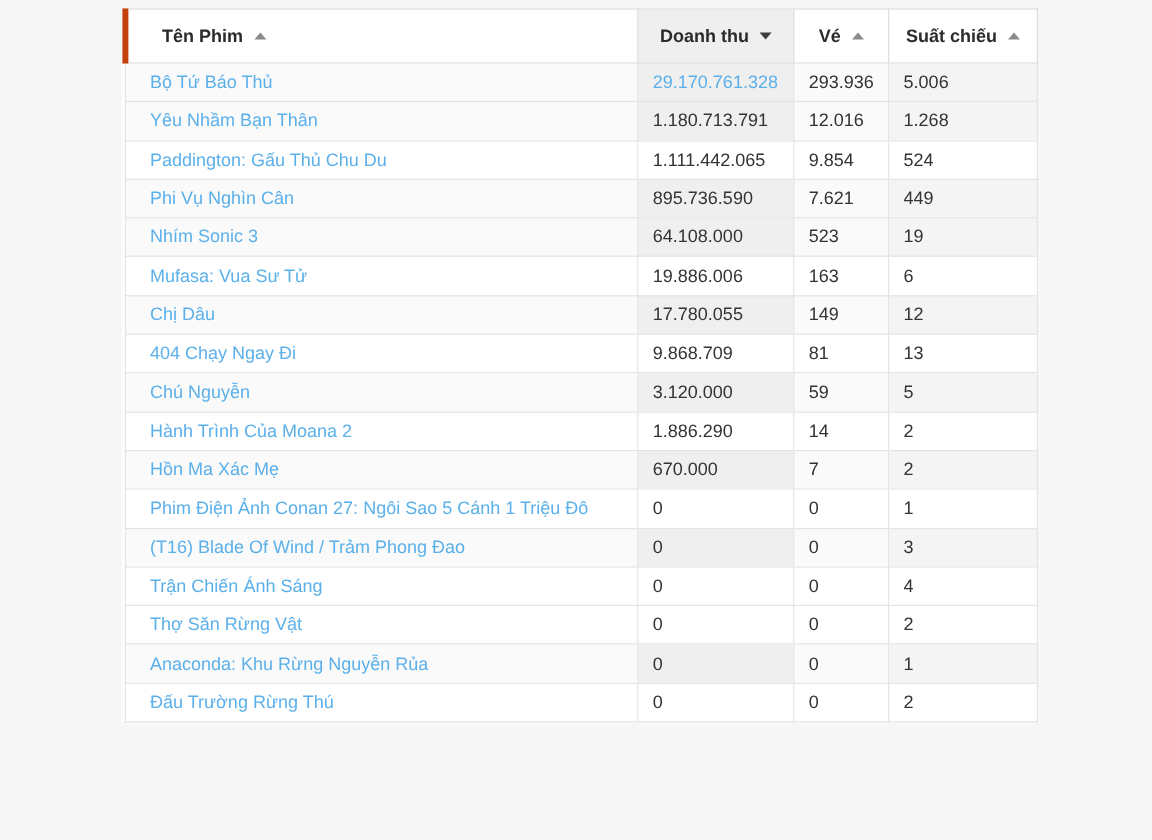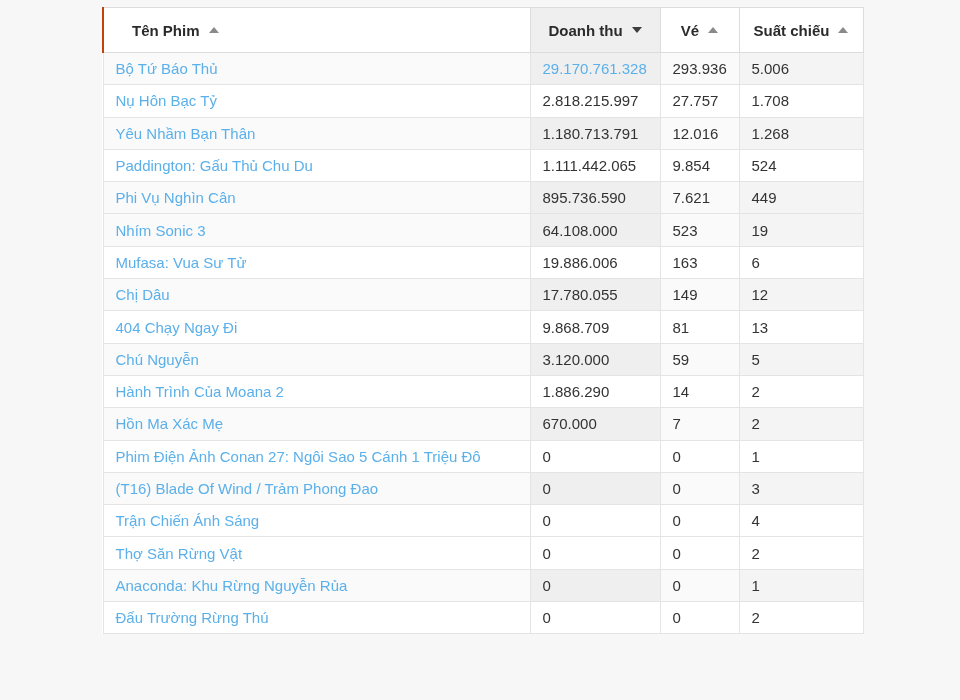--- a/index.html
+++ b/index.html
@@ -47,21 +47,21 @@
     padding: 0 12px;
     font-size: 15px;
     font-weight: bold;
     color: #2b2b2b;
     background: #ffffff;
     border: 1px solid #dcdcdc;
     border-left: none;
     vertical-align: middle;
     white-space: nowrap;
   }
-  thead th:first-child { border-left: 2px solid #c2410c; padding-left: 28px; }
+  thead th:first-child { border-left: 5px solid #c2410c; padding-left: 28px; }
 
   thead th.sorted-col { background: #efefef; }
 
   th .th-inner {
     display: flex;
     align-items: center;
     gap: 9px;
   }
   th.num .th-inner { justify-content: center; }
 
@@ -102,20 +102,21 @@
 
   tbody tr.odd td { background: #fafafa; }
   tbody tr.odd td.rev-col { background: #efefef; }
   tbody tr.even td.rev-col { background: #ffffff; }
   tbody tr.odd td.shows-col { background: #f4f4f4; }
 
   a.film-link {
     color: #5bb0ea;
     text-decoration: none;
     font-size: 15px;
+    margin-left: 8px;
   }
   .rev-highlight { color: #5bb0ea; }
 </style>
 </head>
 <body>
 
 <div id="page">
   <div id="table-wrap">
     <table class="movie-table">
       <colgroup>
@@ -152,26 +153,20 @@
           </th>
         </tr>
       </thead>
       <tbody id="table-body">
           <tr class="odd">
             <td class="name-col"><a class="film-link" href="#">Bộ Tứ Báo Thủ</a></td>
             <td class="num rev-col rev-highlight">29.170.761.328</td>
             <td class="num ticket-col">293.936</td>
             <td class="num shows-col">5.006</td>
           </tr>
-          <tr class="even">
-            <td class="name-col"><a class="film-link" href="#">Nụ Hôn Bạc Tỷ</a></td>
-            <td class="num rev-col">2.818.215.997</td>
-            <td class="num ticket-col">27.757</td>
-            <td class="num shows-col">1.708</td>
-          </tr>
           <tr class="odd">
             <td class="name-col"><a class="film-link" href="#">Yêu Nhầm Bạn Thân</a></td>
             <td class="num rev-col">1.180.713.791</td>
             <td class="num ticket-col">12.016</td>
             <td class="num shows-col">1.268</td>
           </tr>
           <tr class="even">
             <td class="name-col"><a class="film-link" href="#">Paddington: Gấu Thủ Chu Du</a></td>
             <td class="num rev-col">1.111.442.065</td>
             <td class="num ticket-col">9.854</td>

